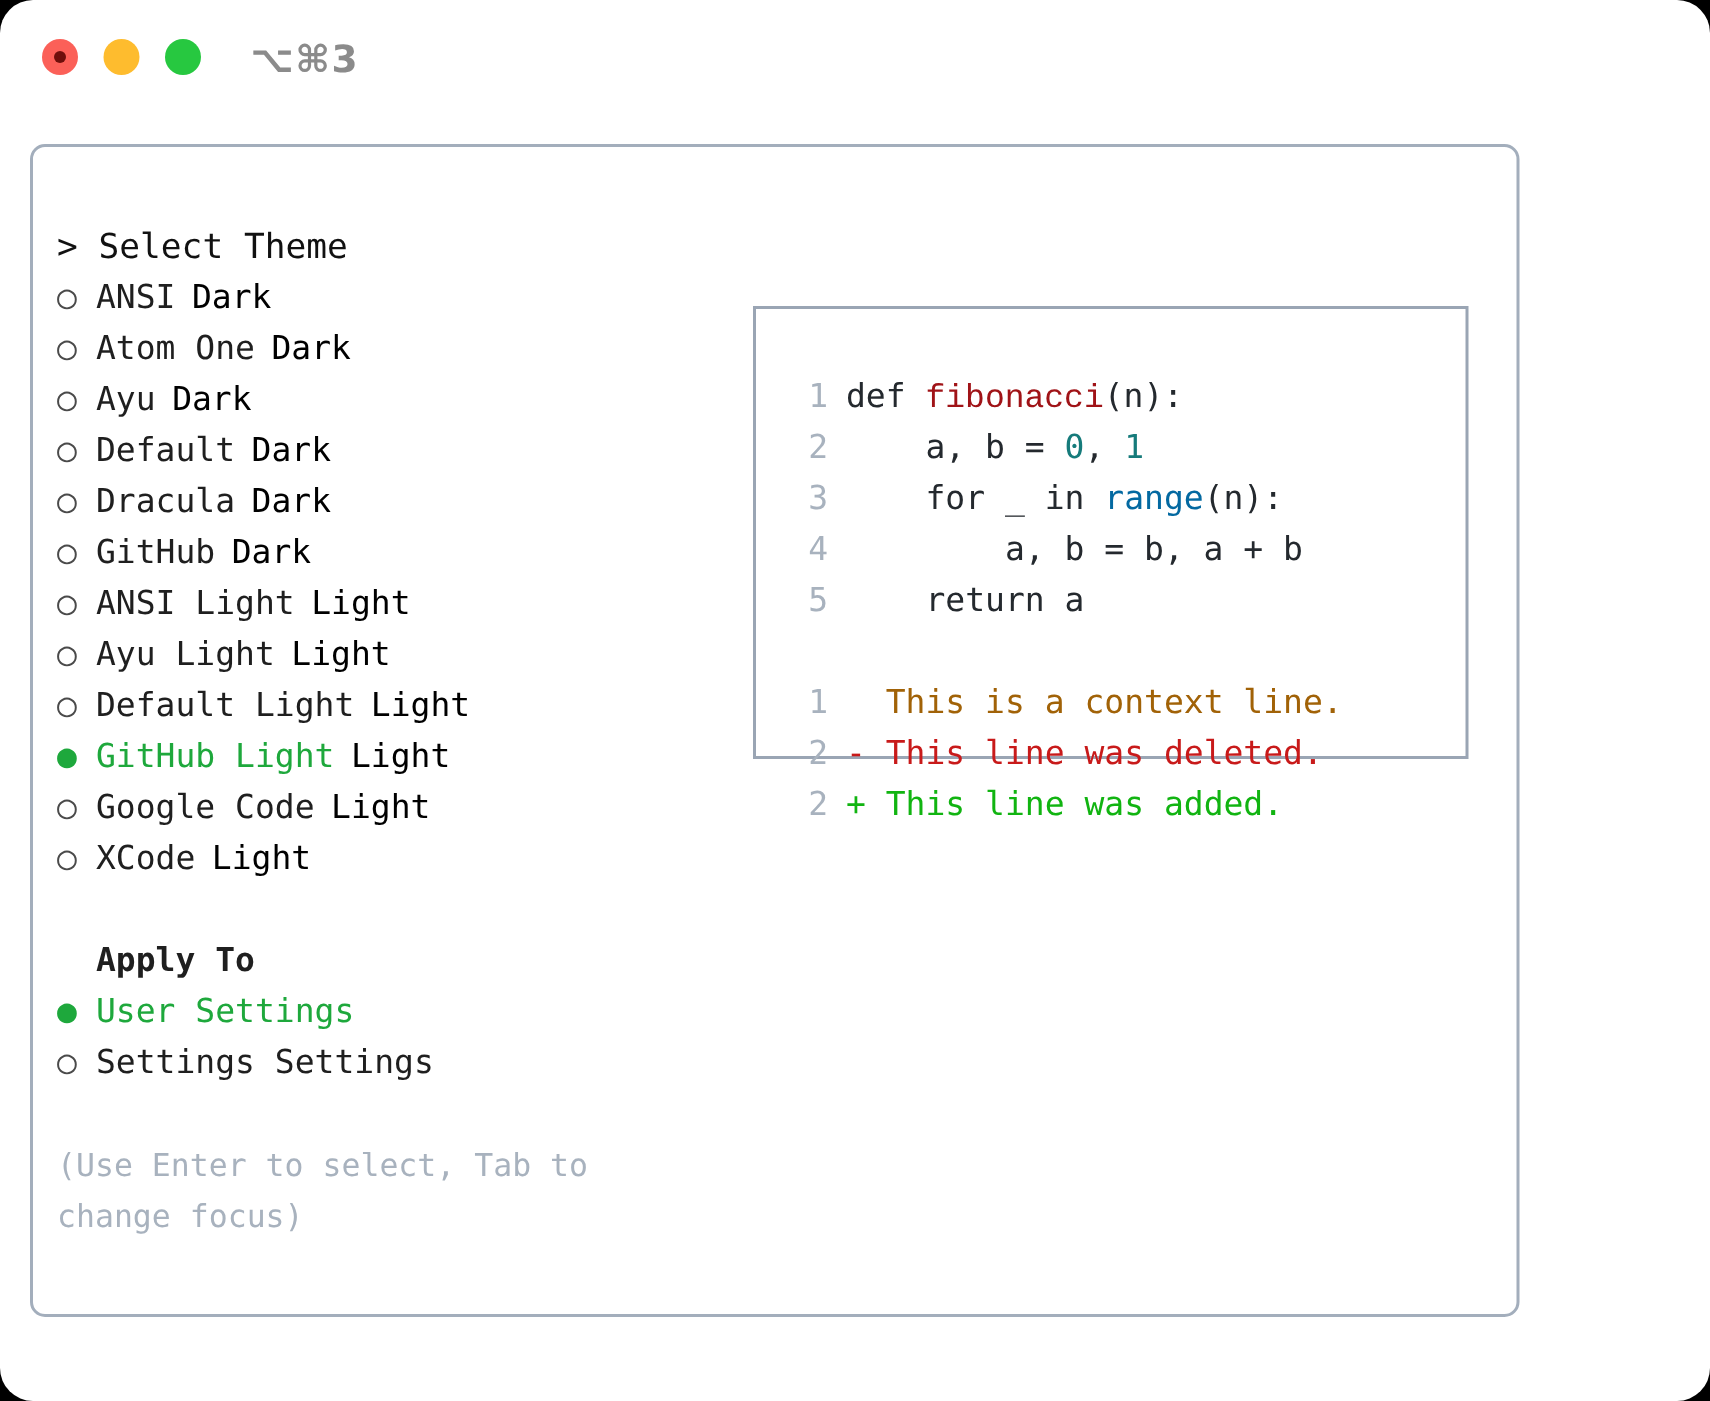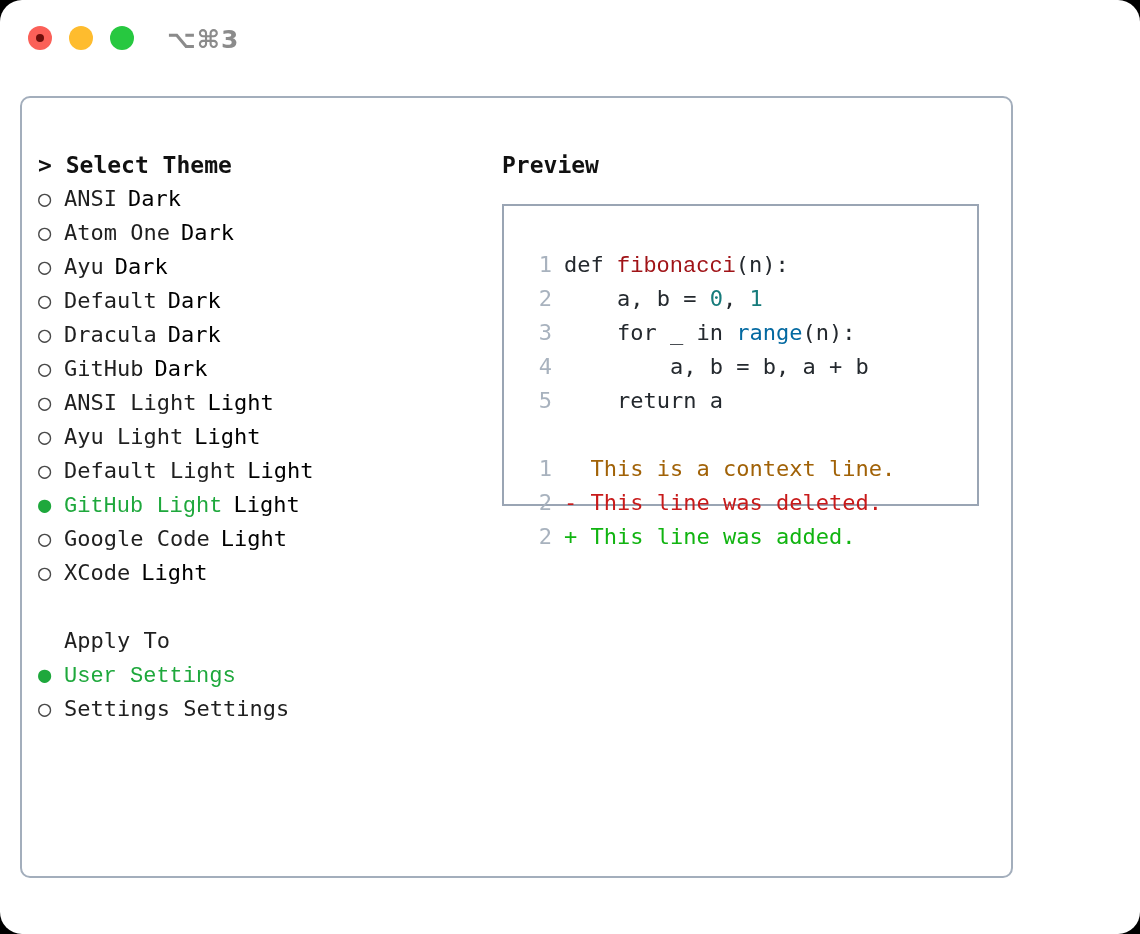--- a/index.html
+++ b/index.html
@@ -84,21 +84,21 @@
 
   
   .left-pane {
     position: absolute;
     left: 16px; top: 50px;
     width: 450px;
   }
 
   .pane-title {
     font-size: 23px;
-    font-weight: 700;
+    font-weight: 400;
     color: #111111;
     line-height: 34px;
     white-space: pre;
   }
 
   .opt-list { margin: 0; }
 
   .opt-row {
     display: flex;
     align-items: baseline;
@@ -110,34 +110,35 @@
   .marker {
     display: inline-block;
     width: 26px;
     flex: 0 0 26px;
     font-size: 22px;
     line-height: 34px;
     color: #4a4a4a;
   }
   .marker.filled { color: #1EA83C; }
   .opt-label { color: #1f1f1f; }
-  .opt-row.selected .opt-label { color: #1EA83C; font-family: Liberation Mono, monospace; }
+  .opt-row.selected .opt-label { color: #1EA83C; }
   .opt-tag {
     color: #000000;
     margin-left: 11px;
   }
 
   .section-head {
     display: flex;
     align-items: center;
     line-height: 34px;
     height: 34px;
     font-size: 22px;
     white-space: pre;
     color: #1f1f1f;
+    font-weight: bold;
   }
 
   .spacer-row { height: 34px; }
 
   .hint {
     margin-top: 34px;
     font-size: 21px;
     line-height: 34px;
     color: #A8B2BE;
     width: 420px;
@@ -235,25 +236,23 @@
         <div class="section-head">
           <span class="marker"></span>
           <span>Apply To</span>
         </div>
 
         <div class="opt-list" id="apply-list">
             <div class="opt-row selected"><span class="marker filled">●</span><span class="opt-label">User Settings</span></div>
             <div class="opt-row"><span class="marker">○</span><span class="opt-label">Settings Settings</span></div>
           </div>
 
+        <div class="hint">(Use Enter to select, Tab to change focus)</div>
       </div>
 
-      <div class="right-pane">
-        <div class="pane-title">Preview</div>
-      </div>
 
       <div class="preview-box">
         <div class="code-area">
           <div id="code-block">
               <div class="code-line"><span class="lineno">1</span><span class="code-text"><span class="tok-plain">def </span><span class="tok-fn">fibonacci</span><span class="tok-plain">(n):</span></span></div>
               <div class="code-line"><span class="lineno">2</span><span class="code-text"><span class="tok-plain">    a, b = </span><span class="tok-num">0</span><span class="tok-plain">, </span><span class="tok-num">1</span></span></div>
               <div class="code-line"><span class="lineno">3</span><span class="code-text"><span class="tok-plain">    for _ in </span><span class="tok-call">range</span><span class="tok-plain">(n):</span></span></div>
               <div class="code-line"><span class="lineno">4</span><span class="code-text"><span class="tok-plain">        a, b = b, a + b</span></span></div>
               <div class="code-line"><span class="lineno">5</span><span class="code-text"><span class="tok-plain">    return a</span></span></div>
             </div>

